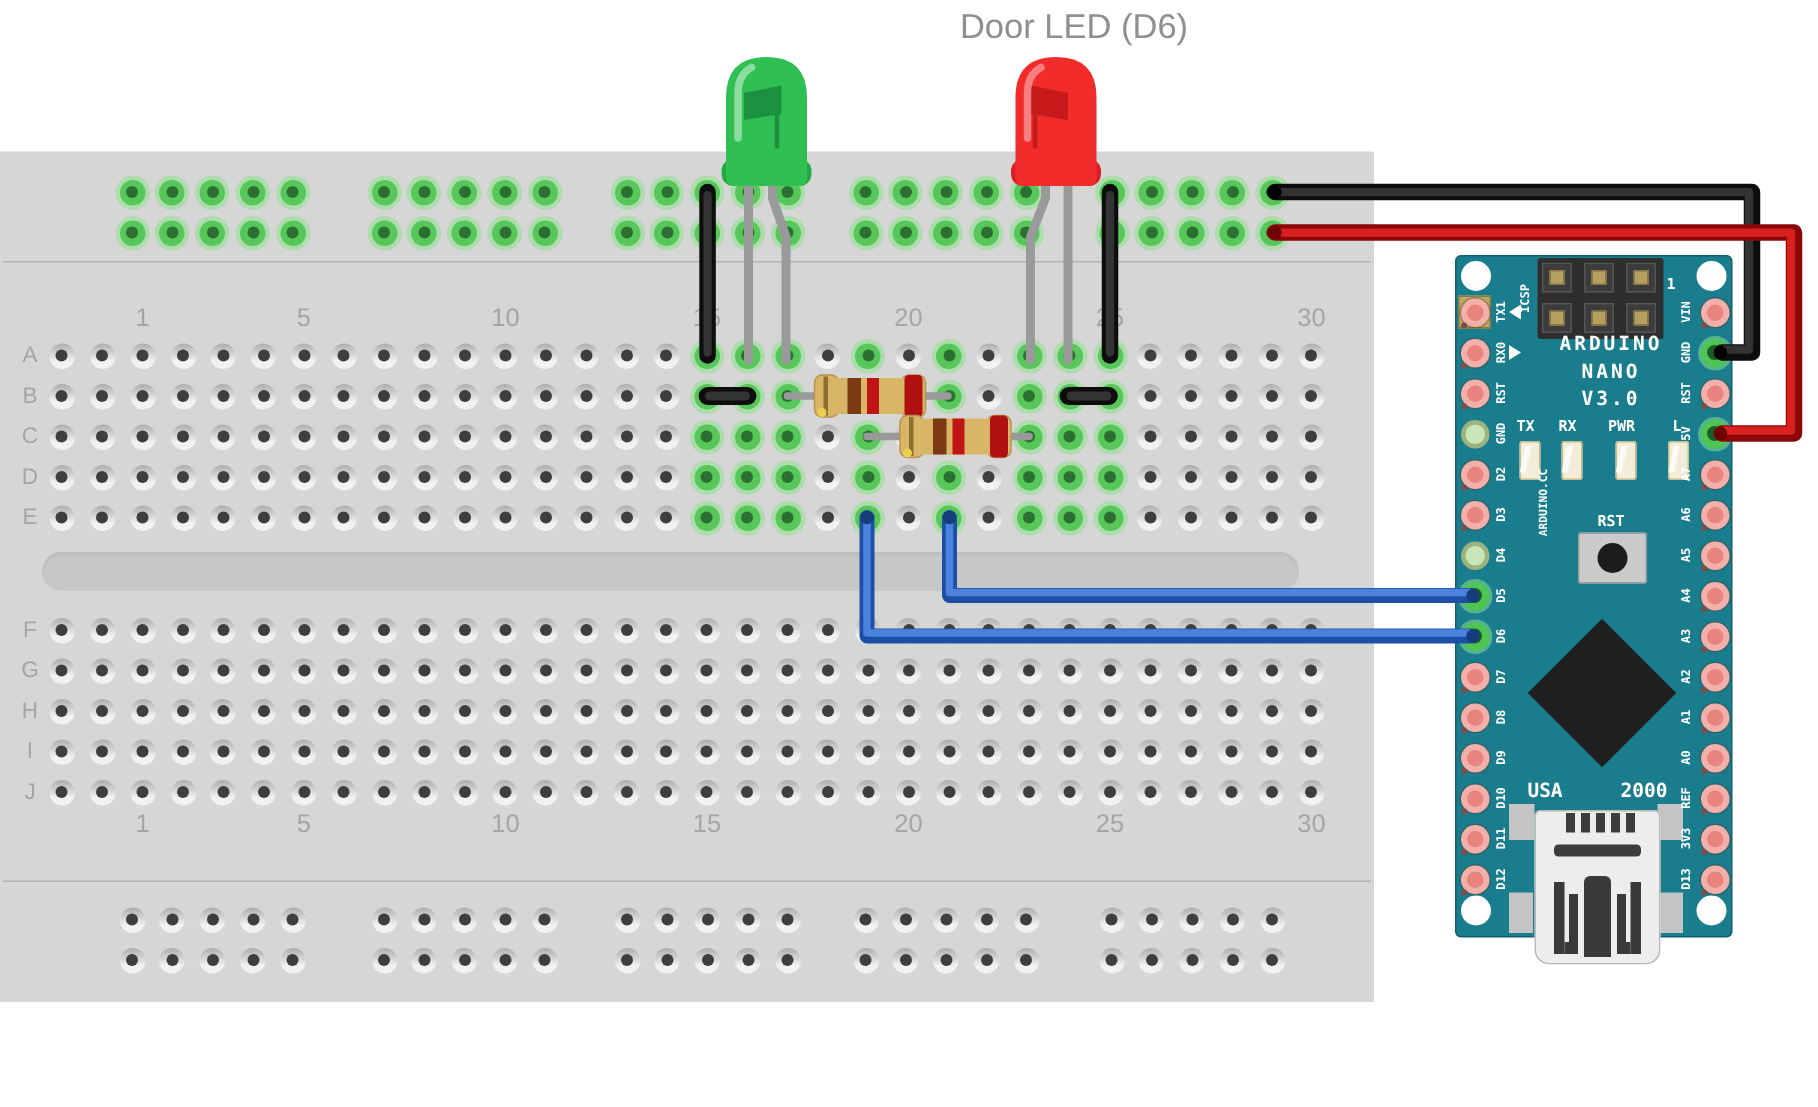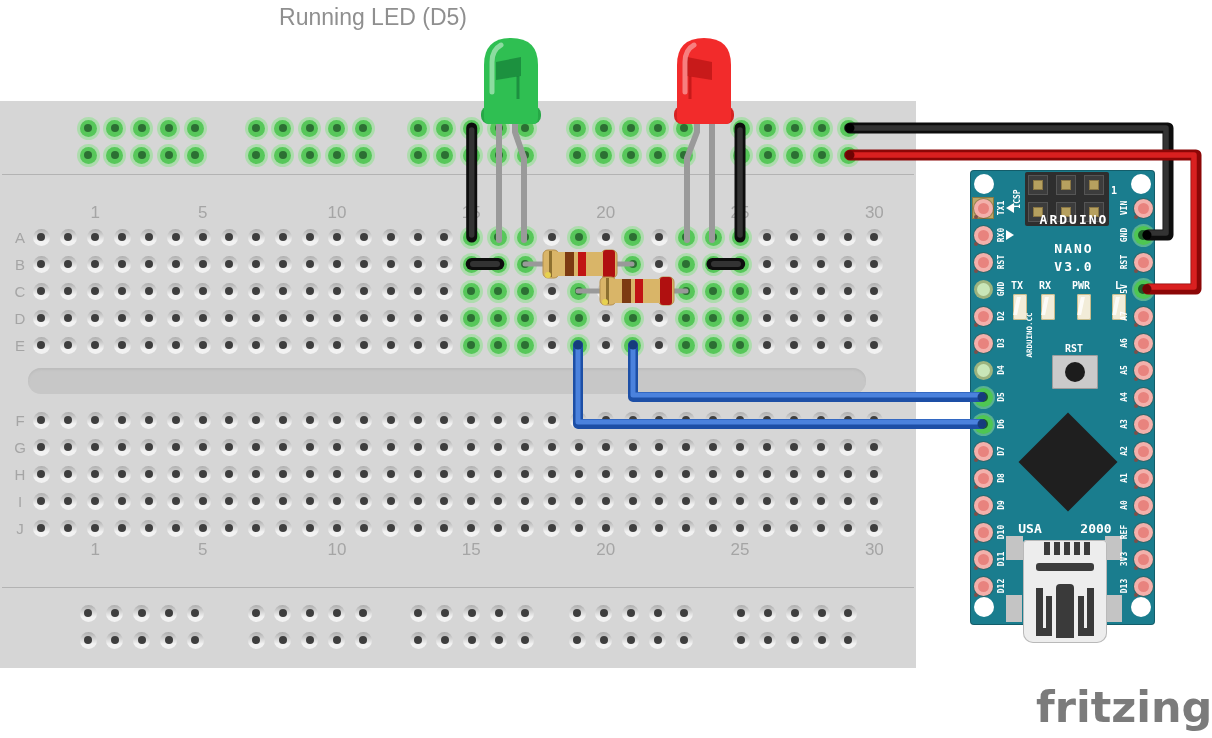--- a/index.html
+++ b/index.html
@@ -529,21 +529,21 @@
       <div class="ipin" style="left:13px;top:40px"></div>
         <div class="ipin" style="left:41px;top:40px"></div>
         <div class="ipin" style="left:69px;top:40px"></div>
     </div>
     <div class="vlab" style="left:47px;top:29px">ICSP</div>
     <div class="wlab" style="left:144px;top:20px">1</div>
 
     <div class="tri l" style="left:36px;top:38px"></div>
     <div class="tri r" style="left:36px;top:65px"></div>
 
-    <div class="nanotitle" style="left:104px;top:42px">ARDUINO</div>
+    <div class="nanotitle" style="left:104px;top:52px">ARDUINO</div>
     <div class="nanotitle" style="left:104px;top:71px">NANO</div>
     <div class="nanotitle" style="left:104px;top:89px">V3.0</div>
 
     <div class="wlab" style="left:47px;top:115px">TX</div>
     <div class="wlab" style="left:75px;top:115px">RX</div>
     <div class="wlab" style="left:111px;top:115px">PWR</div>
     <div class="wlab" style="left:148px;top:115px">L</div>
     <div class="ledrect" style="left:50px;top:124px"></div>
     <div class="ledrect" style="left:78px;top:124px"></div>
     <div class="ledrect" style="left:114px;top:124px"></div>
@@ -735,15 +735,14 @@
     </g>
 
     <g fill="none" stroke-linejoin="round" stroke-linecap="round">
       <path d="M 578 345 V 424 H 981" stroke-width="10" stroke="#1d4fa6"></path>
       <path d="M 578 347 V 422 H 979" stroke-width="5" stroke="#4b82dd"></path>
       <circle cx="578" cy="345" r="4.5" fill="#163c7c"></circle>
         <circle cx="982" cy="424" r="4.5" fill="#163c7c"></circle>
     </g>
   </svg>
 
-  <div class="toplabel" style="left:373px;top:4px">Running LED (D5)</div>
-  <div id="logo">fritzing</div>
+  <div class="toplabel" style="left:716px;top:4px">Door LED (D6)</div>
 </div>
 
 </body></html>

